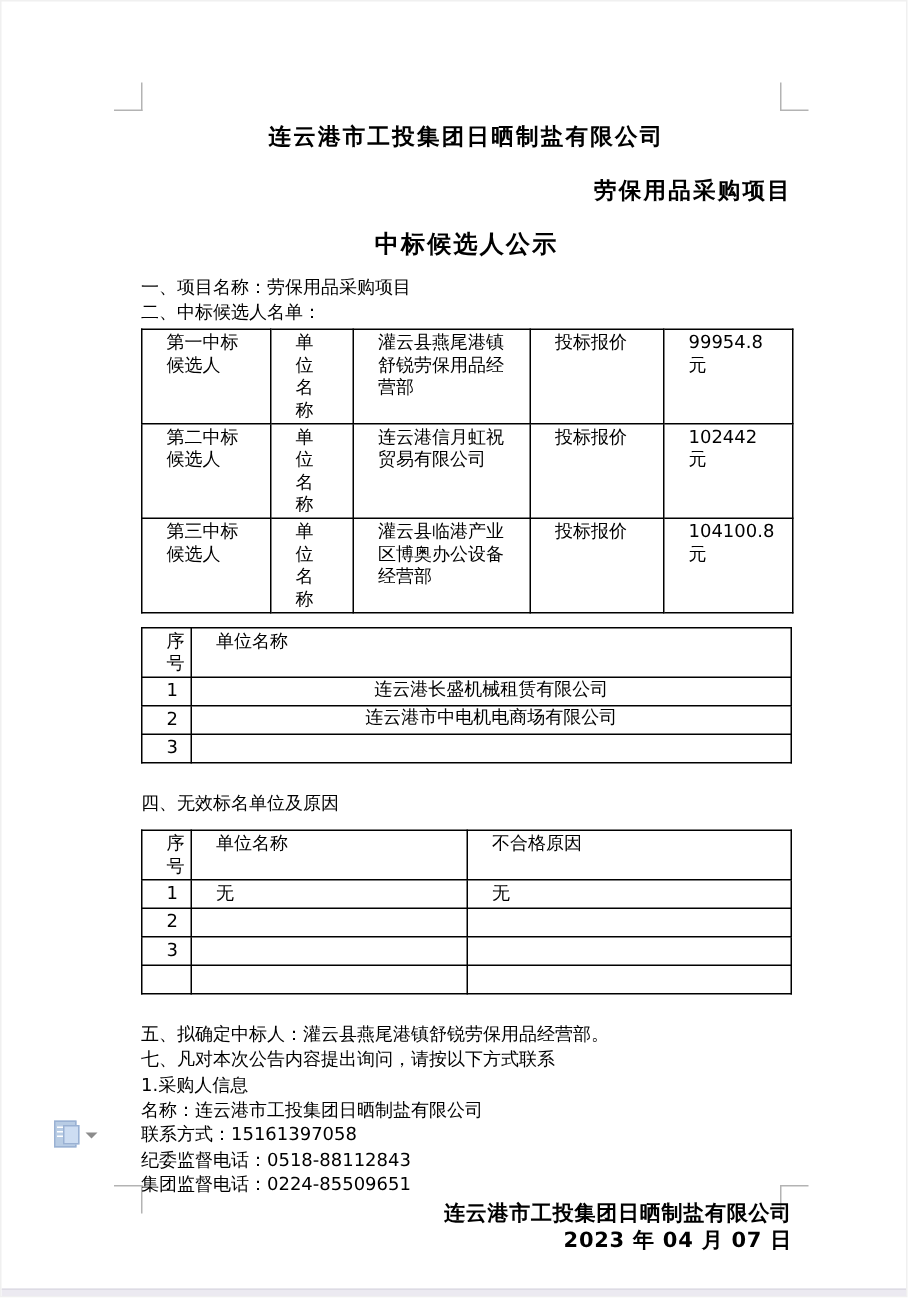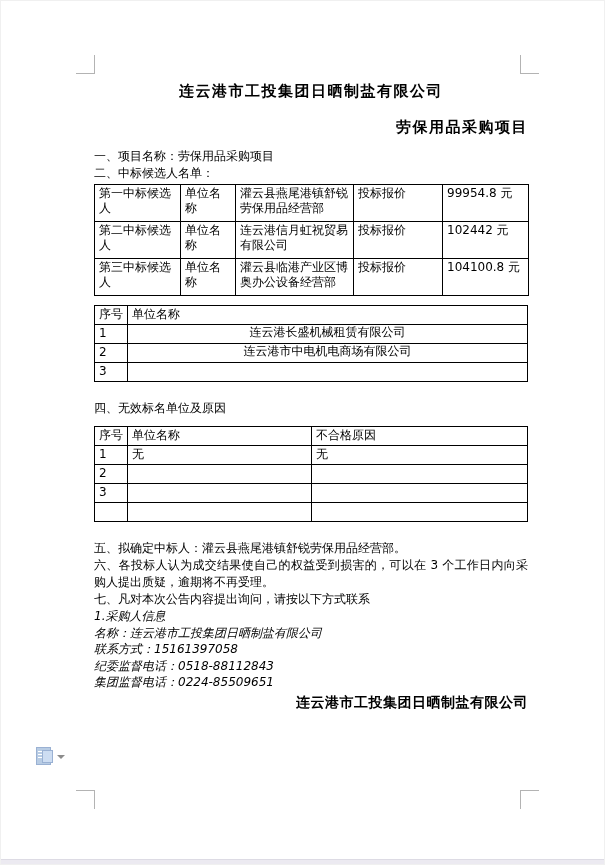--- a/index.html
+++ b/index.html
@@ -28,29 +28,29 @@
 
   .title { font-weight:bold; font-size:15px; line-height:19px; text-align:center; letter-spacing:1.5px; }
   .t1 { margin-top:9px; }
   .t2 { margin-top:17px;text-align:right; }
   .t3 { margin-top:16px; font-size:16px; }
 
   .para { font-size:12px; line-height:17px; margin:0; text-align:justify; }
   .p-first { margin-top:11px; }
 
   table { border-collapse:collapse; width:100%; table-layout:fixed; margin-top:2px; }
-  td { border:1px solid #000; font-size:12px; padding:1px 4px; vertical-align:top; line-height:15px; overflow:hidden; }
+  td { border:1px solid #000; font-size:12px; padding:1px 16px; vertical-align:top; line-height:15px; overflow:hidden; }
   .tbl-candidates td { height:34px; }
   .tbl-small td { height:16px; }
   .center { text-align:center;font-family:Liberation Mono, monospace; }
   .sec-head { margin-top:12px; }
   .sec-head2 { margin-top:18px; }
   .tbl-gap { margin-top:9px; }
 
-  .contact-block { margin-top:0;font-style:italic; }
+  .contact-block { margin-top:0; }
   .contact-block .para { line-height:16.6px; }
 
   .signature { margin-top:2px; text-align:right; font-weight:bold; font-size:14px; line-height:18px; letter-spacing:0.5px; }
 
   
   .paste-btn {
     position:absolute; left:35px; top:745px;
     display:flex; align-items:center; gap:4px;
     cursor:pointer;
   }
@@ -89,20 +89,21 @@
       <span class="line l3"></span>
       <span class="sheet2"></span>
     </span>
     <span class="drop-arrow"></span>
   </div>
 
   <div class="content">
 
     <div class="title t1">连云港市工投集团日晒制盐有限公司</div>
     <div class="title t2">劳保用品采购项目</div>
+    <div class="title t3">中标候选人公示</div>
 
     <p class="para p-first">一、项目名称：劳保用品采购项目</p>
     <p class="para">二、中标候选人名单：</p>
 
     <table class="tbl-candidates">
       <colgroup>
           <col style="width:86px">
           <col style="width:55px">
           <col style="width:118px">
           <col style="width:89px">
@@ -190,31 +191,31 @@
       </tr>
       <tr>
         <td></td>
         <td></td>
         <td></td>
       </tr>
     </tbody>
       </table>
 
     <p class="para sec-head2">五、拟确定中标人：灌云县燕尾港镇舒锐劳保用品经营部。</p>
-    <p class="para">六、各投标人认为成交结果使自己的权益受到损害的，可以在 3 个工作日内向采购人提出质疑，逾期将不再受理。</p>
     <p class="para">七、凡对本次公告内容提出询问，请按以下方式联系</p>
 
     <div class="contact-block">
       <p class="para">1.采购人信息</p>
       <p class="para">名称：连云港市工投集团日晒制盐有限公司</p>
       <p class="para">联系方式：15161397058</p>
       <p class="para">纪委监督电话：0518-88112843</p>
       <p class="para">集团监督电话：0224-85509651</p>
     </div>
 
     <div class="signature">
       <div>连云港市工投集团日晒制盐有限公司</div>
+      <div>2023 年 04 月 07 日</div>
     </div>
 
   </div>
 
   <div class="page-gap"></div>
 </div>
 
 </body></html>

